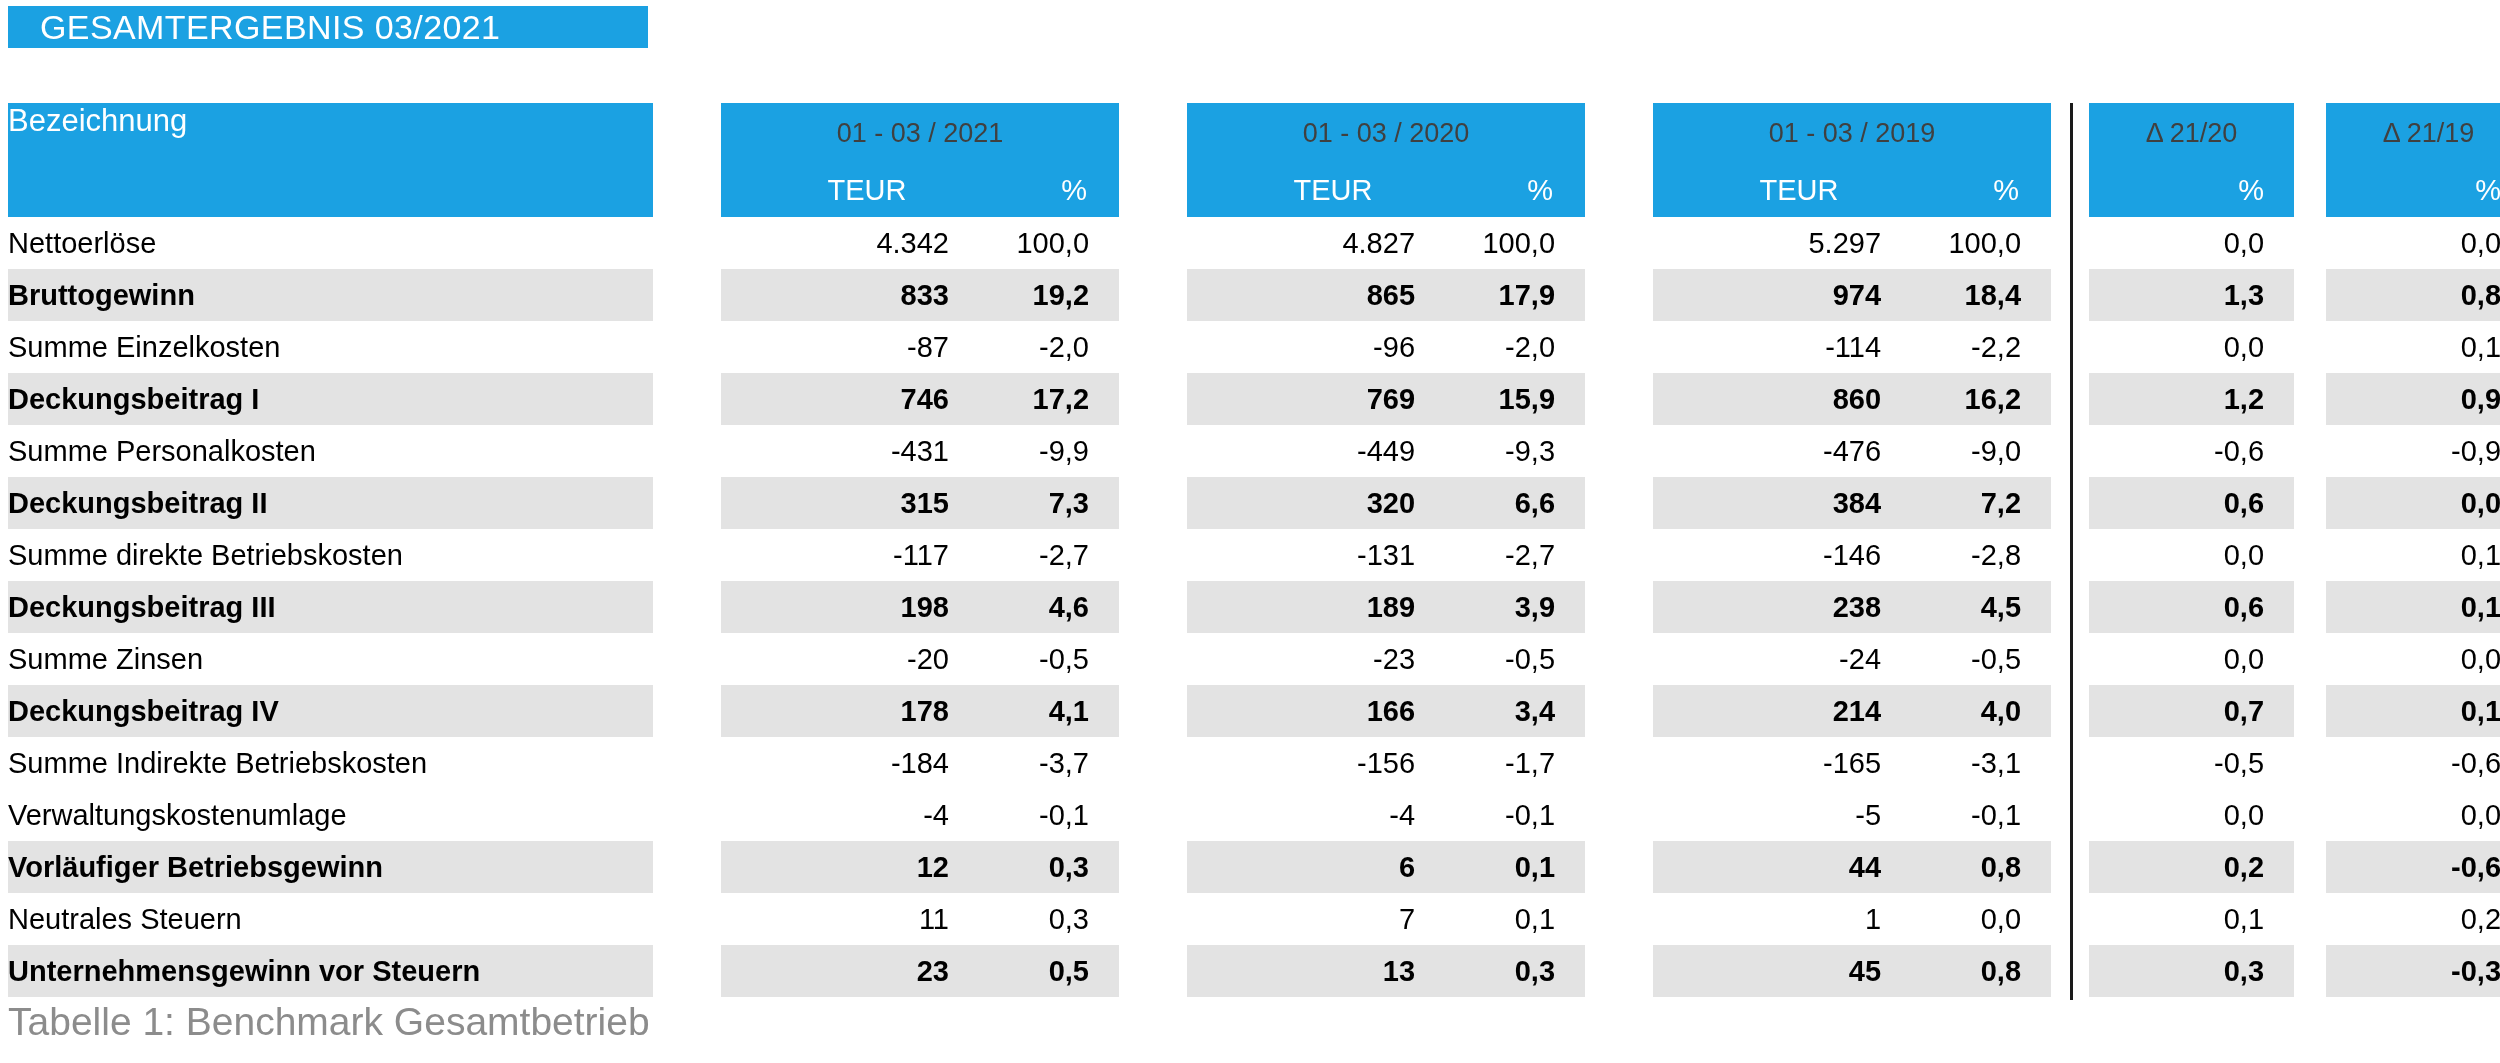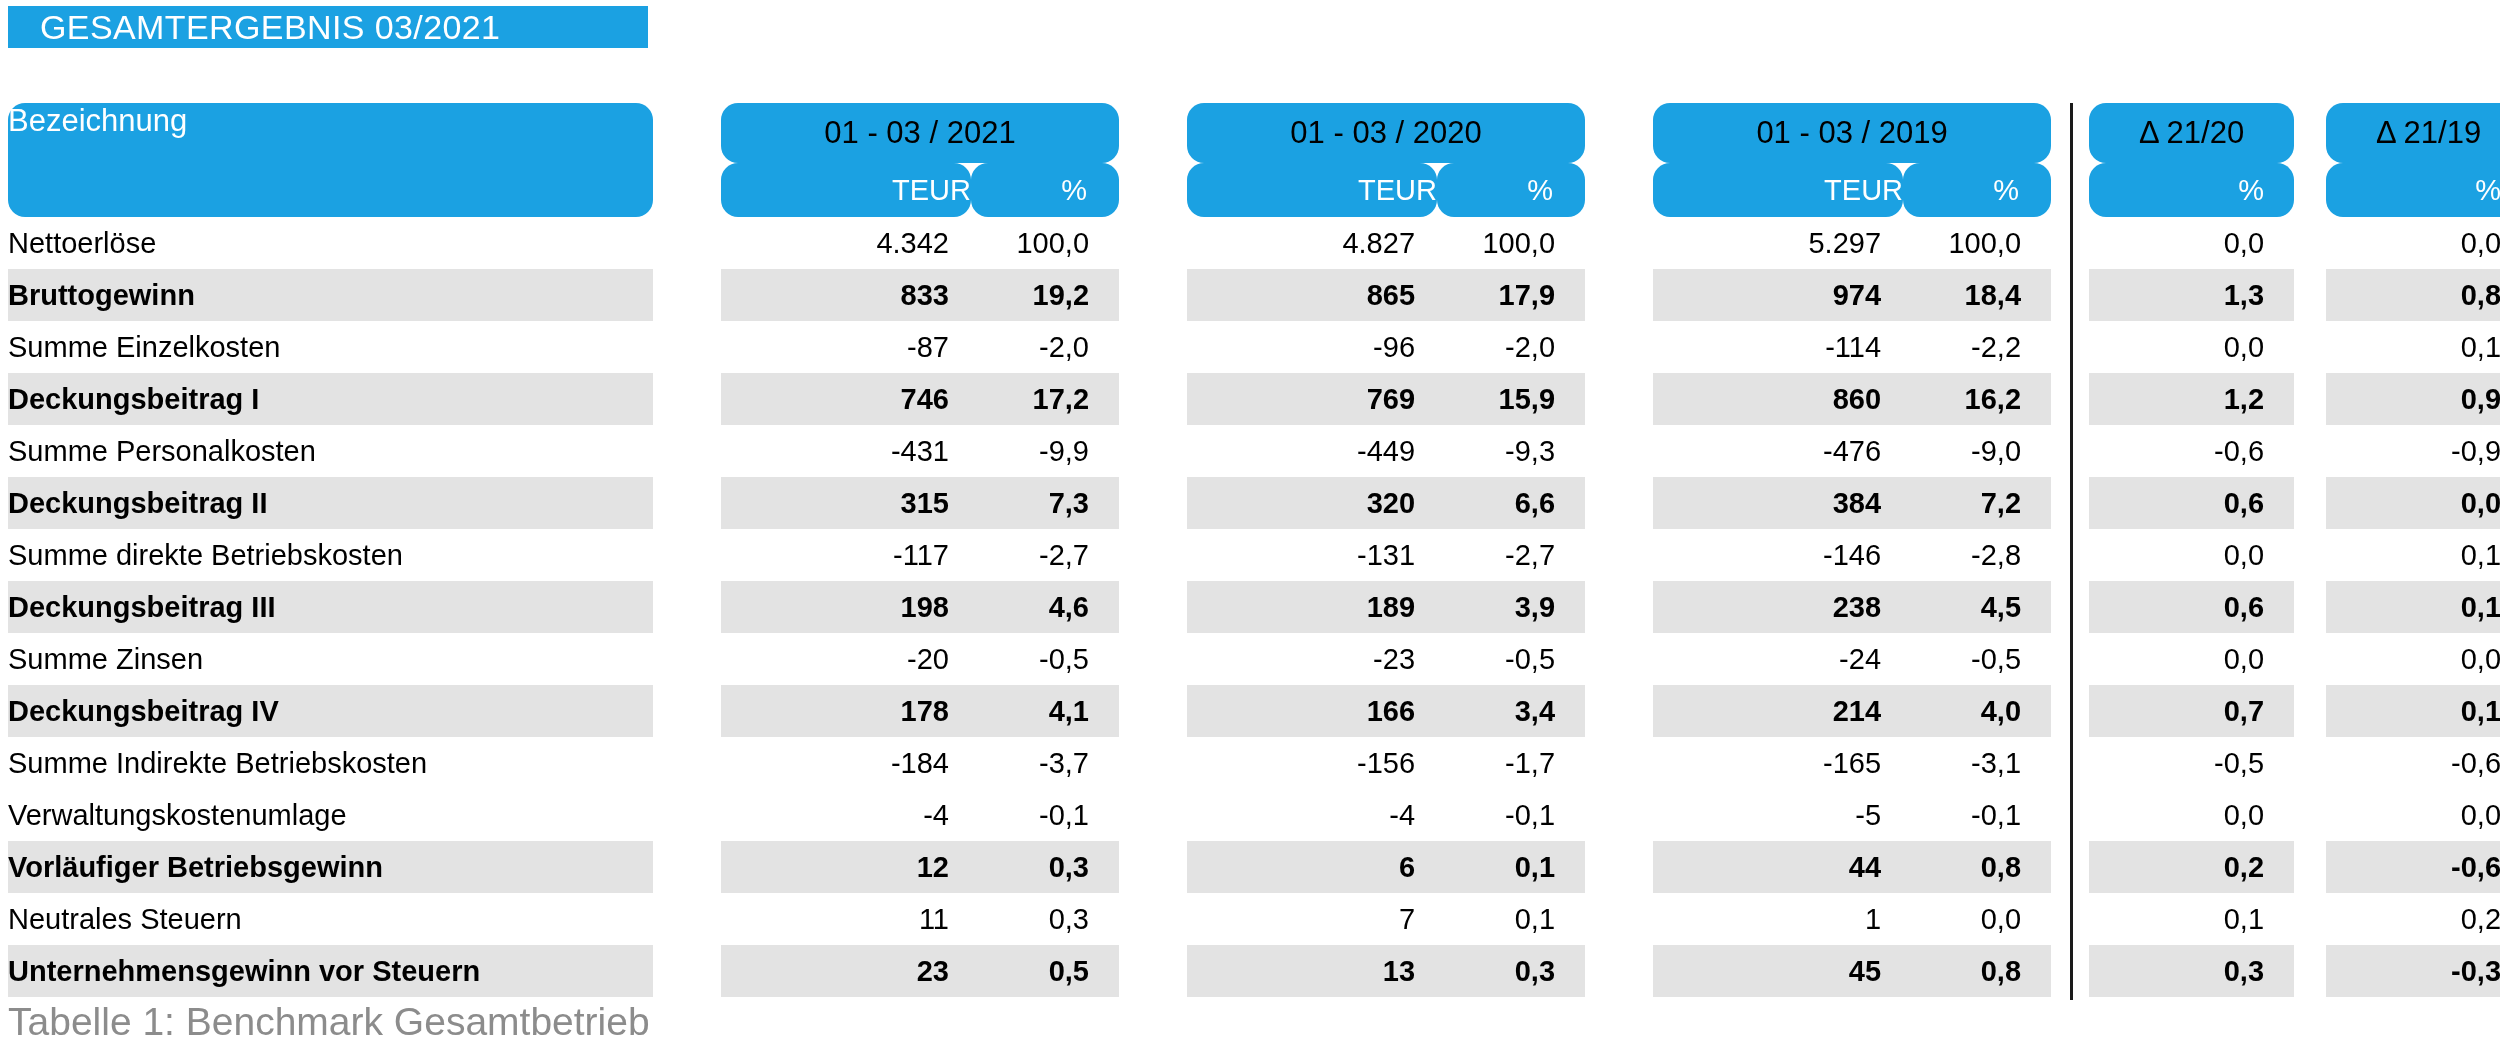--- a/index.html
+++ b/index.html
@@ -60,40 +60,39 @@
   col.c-gap     { width: 68px;  }
   col.c-teur    { width: 250px; }
   col.c-pct     { width: 148px; }
   col.c-sep     { width: 38px;  }
   col.c-dpct    { width: 205px; }
   col.c-gap2    { width: 32px;  }
 
   
   tr.hdr1 td, tr.hdr2 td {
     padding: 0;
-    border-radius: 17px;
   }
   .hdr-cell {
     background: #1ba1e2;
-    color: #000000;
-    font-size: 31px;
+    color: #404040;
+    font-size: 27px;
     text-align: center;
     height: 60px;
     line-height: 60px;
     white-space: nowrap;
   }
   .hdr-sub {
     background: #1ba1e2;
     color: #ffffff;
     font-size: 29px;
     height: 54px;
     line-height: 54px;
     white-space: nowrap;
   }
-  .hdr-sub.teur { text-align: right;  padding-left: 42px; }
+  .hdr-sub.teur { text-align: center;  padding-left: 42px; }
   .hdr-sub.pct  { text-align: right; padding-right: 32px; }
   .hdr-sub.dpct { text-align: right; padding-right: 30px; }
   .hdr-blank    { background: #ffffff; }
 
   
   .hdr-label {
     background: #1ba1e2;
     color: #ffffff;
     font-size: 31px;
     vertical-align: top;

